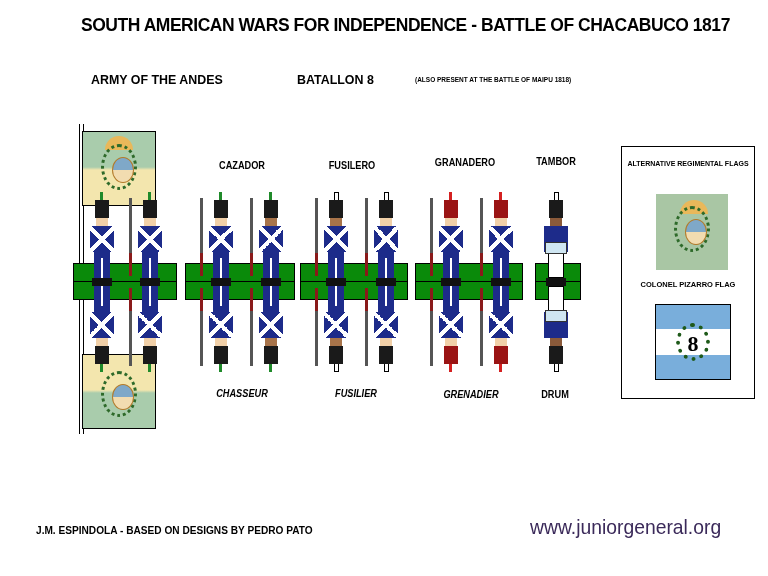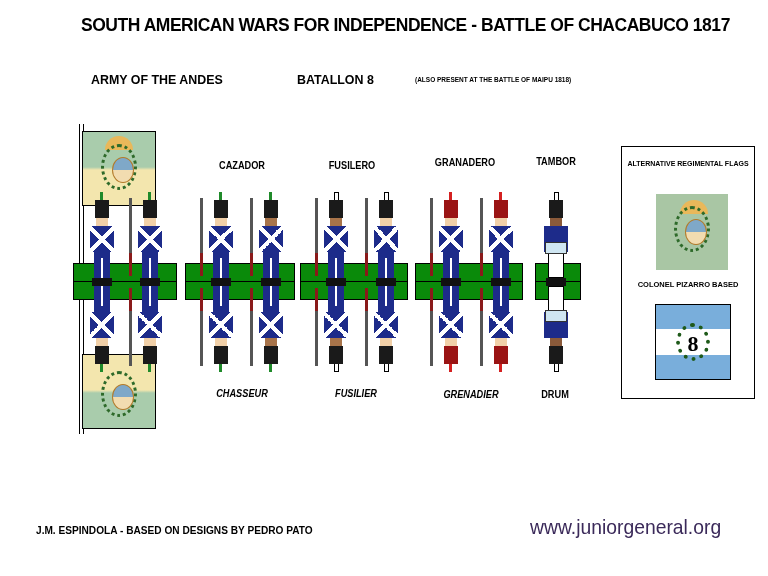--- a/index.html
+++ b/index.html
@@ -275,20 +275,20 @@
 <div class="abs label" style="left:515px;top:389px;">DRUM</div>
 
 <div class="abs alt-box" style="left:621px;top:146px;width:134px;height:253px;"></div>
 <div class="abs" style="left:621px;top:160px;width:134px;text-align:center;font-size:7px;font-weight:bold;white-space:nowrap;">ALTERNATIVE REGIMENTAL FLAGS</div>
 <div class="abs flag alt-flag1" style="left:656px;top:194px;width:72px;height:76px;border:none;">
   <div class="sun" style="left:24px;top:6px;"></div>
   <div class="emblem">
       <div class="emblem-inner"></div>
     </div>
 </div>
-<div class="abs" style="left:621px;top:280px;width:134px;text-align:center;font-size:7.5px;font-weight:bold;white-space:nowrap;">COLONEL PIZARRO BASED</div>
+<div class="abs" style="left:621px;top:280px;width:134px;text-align:center;font-size:7.5px;font-weight:bold;white-space:nowrap;">COLONEL PIZARRO FLAG</div>
 <div class="abs flag flag8" style="left:655px;top:304px;width:76px;height:76px;">
   <div class="wreath"></div>
   <div class="eight">8</div>
 </div>
 
 <div class="abs credit" style="left:36px;top:524px;">J.M. ESPINDOLA - BASED ON DESIGNS BY PEDRO PATO</div>
 <div class="abs url" style="left:530px;top:515px;">www.juniorgeneral.org</div>
 
 </body></html>

